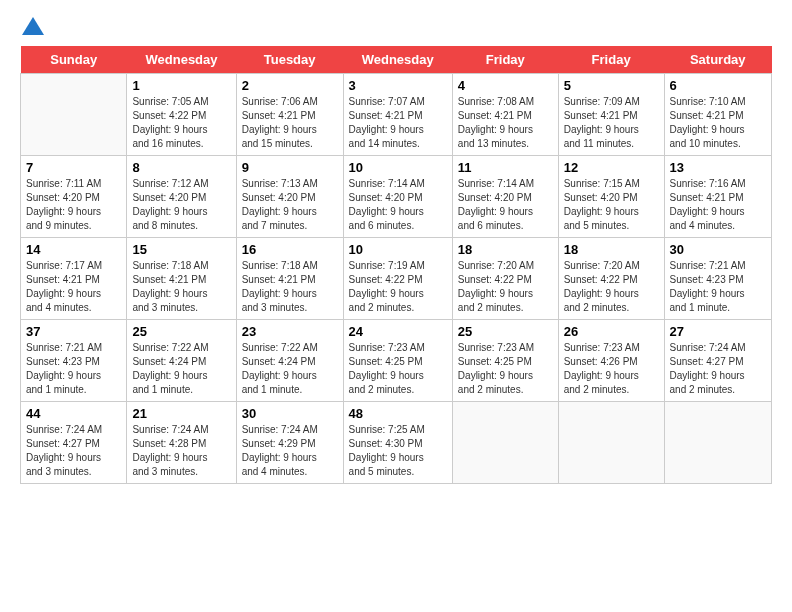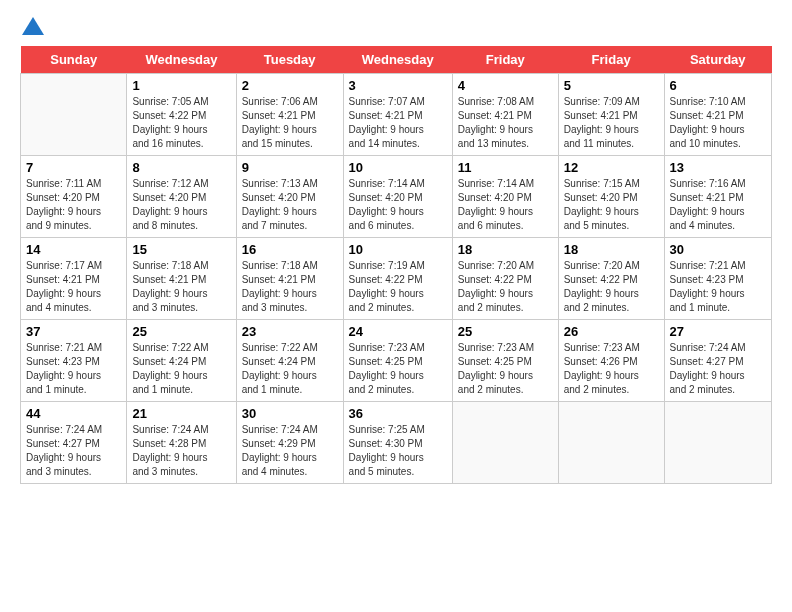--- a/index.html
+++ b/index.html
@@ -242,21 +242,21 @@
           </td>
           <td>
             <div class="day-num">21</div>
             <div class="day-info">Sunrise: 7:24 AM<br>Sunset: 4:28 PM<br>Daylight: 9 hours<br>and 3 minutes.</div>
           </td>
           <td>
             <div class="day-num">30</div>
             <div class="day-info">Sunrise: 7:24 AM<br>Sunset: 4:29 PM<br>Daylight: 9 hours<br>and 4 minutes.</div>
           </td>
           <td>
-            <div class="day-num">36</div>
+            <div class="day-num">48</div>
             <div class="day-info">Sunrise: 7:25 AM<br>Sunset: 4:30 PM<br>Daylight: 9 hours<br>and 5 minutes.</div>
           </td>
           <td class="empty-cell"></td>
           <td class="empty-cell"></td>
           <td class="empty-cell"></td>
         </tr>
       </tbody>
   </table>
 </div>
 

